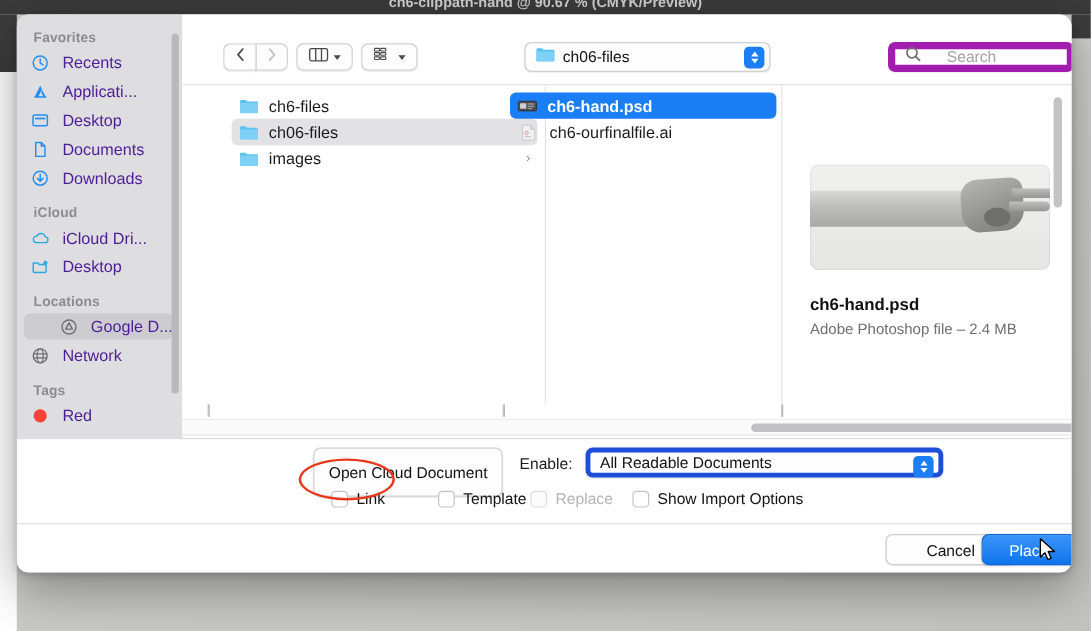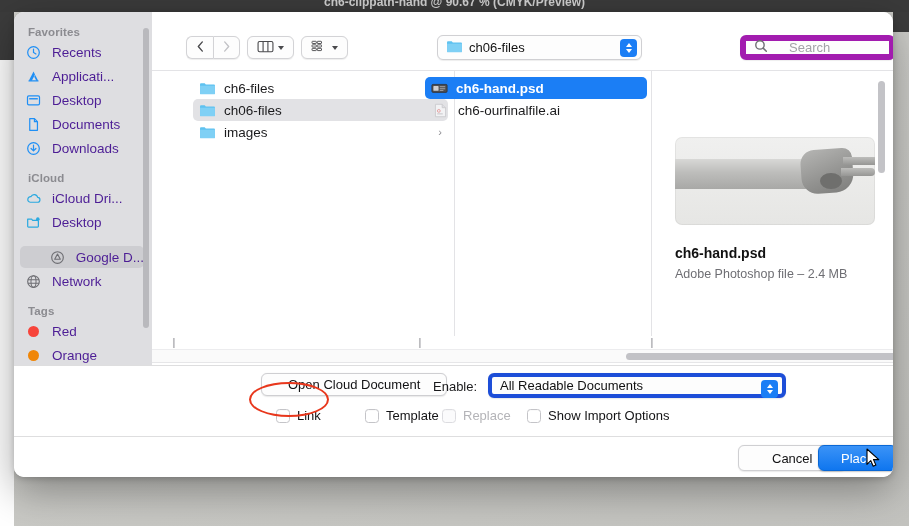--- a/index.html
+++ b/index.html
@@ -224,21 +224,21 @@
   
   .options {
     position: absolute; left: 0; top: 353px; right: 0; height: 70px;
     background: #ffffff; border-top: 1px solid #dededf;
   }
   .opt-row1 { position: absolute; left: 0; top: 5px; width: 100%; height: 28px; }
   .opt-row2 { position: absolute; left: 0; top: 38px; width: 100%; height: 24px; }
 
   .btn {
     display: inline-flex; align-items: center; justify-content: center;
-    height: 23px; padding: 0 26px;
+    height: 41px; padding: 0 12px;
     background: #fdfdfd; border: 1px solid #cfcfd2; border-radius: 6px;
     font-size: 13px; color: #121214;
     box-shadow: 0 0.5px 1.2px rgba(0,0,0,0.09);
   }
   .btn-cloud { position: absolute; left: 247px; top: 2px; }
   .enable-label { position: absolute; left: 419px; top: 8px; font-size: 13px; color: #1a1a1c; }
   .enable-popup {
     position: absolute; left: 474px; top: 2px; width: 298px; height: 25px;
     background: #fdfdfd; border: 4px solid #1d4ed8; border-radius: 6px;
     display: flex; align-items: center; padding-left: 8px;
@@ -363,20 +363,21 @@
       <span class="sb-ico">
         <svg width="15" height="15" viewBox="0 0 16 16">
             <path d="M1.8 4.4h4.2l1.1 1.3h5.1a1 1 0 011 1v5.3a.9.9 0 01-.9.9H2.7a.9.9 0 01-.9-.9z" fill="none" stroke="#2aa9e0" stroke-width="1.3" stroke-linejoin="round"></path>
             <circle cx="12.6" cy="4.4" r="1.9" fill="#2aa9e0"></circle>
           </svg>
       </span>
       <span class="sb-label">Desktop</span>
     </div>
 
     <div class="sb-gap"></div>
+    <div class="sb-header">Locations</div>
 
     <div class="sb-item selected">
       <span class="sb-ico">
         <svg width="15" height="15" viewBox="0 0 16 16">
             <circle cx="8" cy="8" r="6.2" fill="none" stroke="#6e6e73" stroke-width="1.2"></circle>
             <path d="M8 4.3l3 5.6H5z" fill="none" stroke="#6e6e73" stroke-width="1.2" stroke-linejoin="round"></path>
           </svg>
       </span>
       <span class="sb-label">Google D...</span>
     </div>

